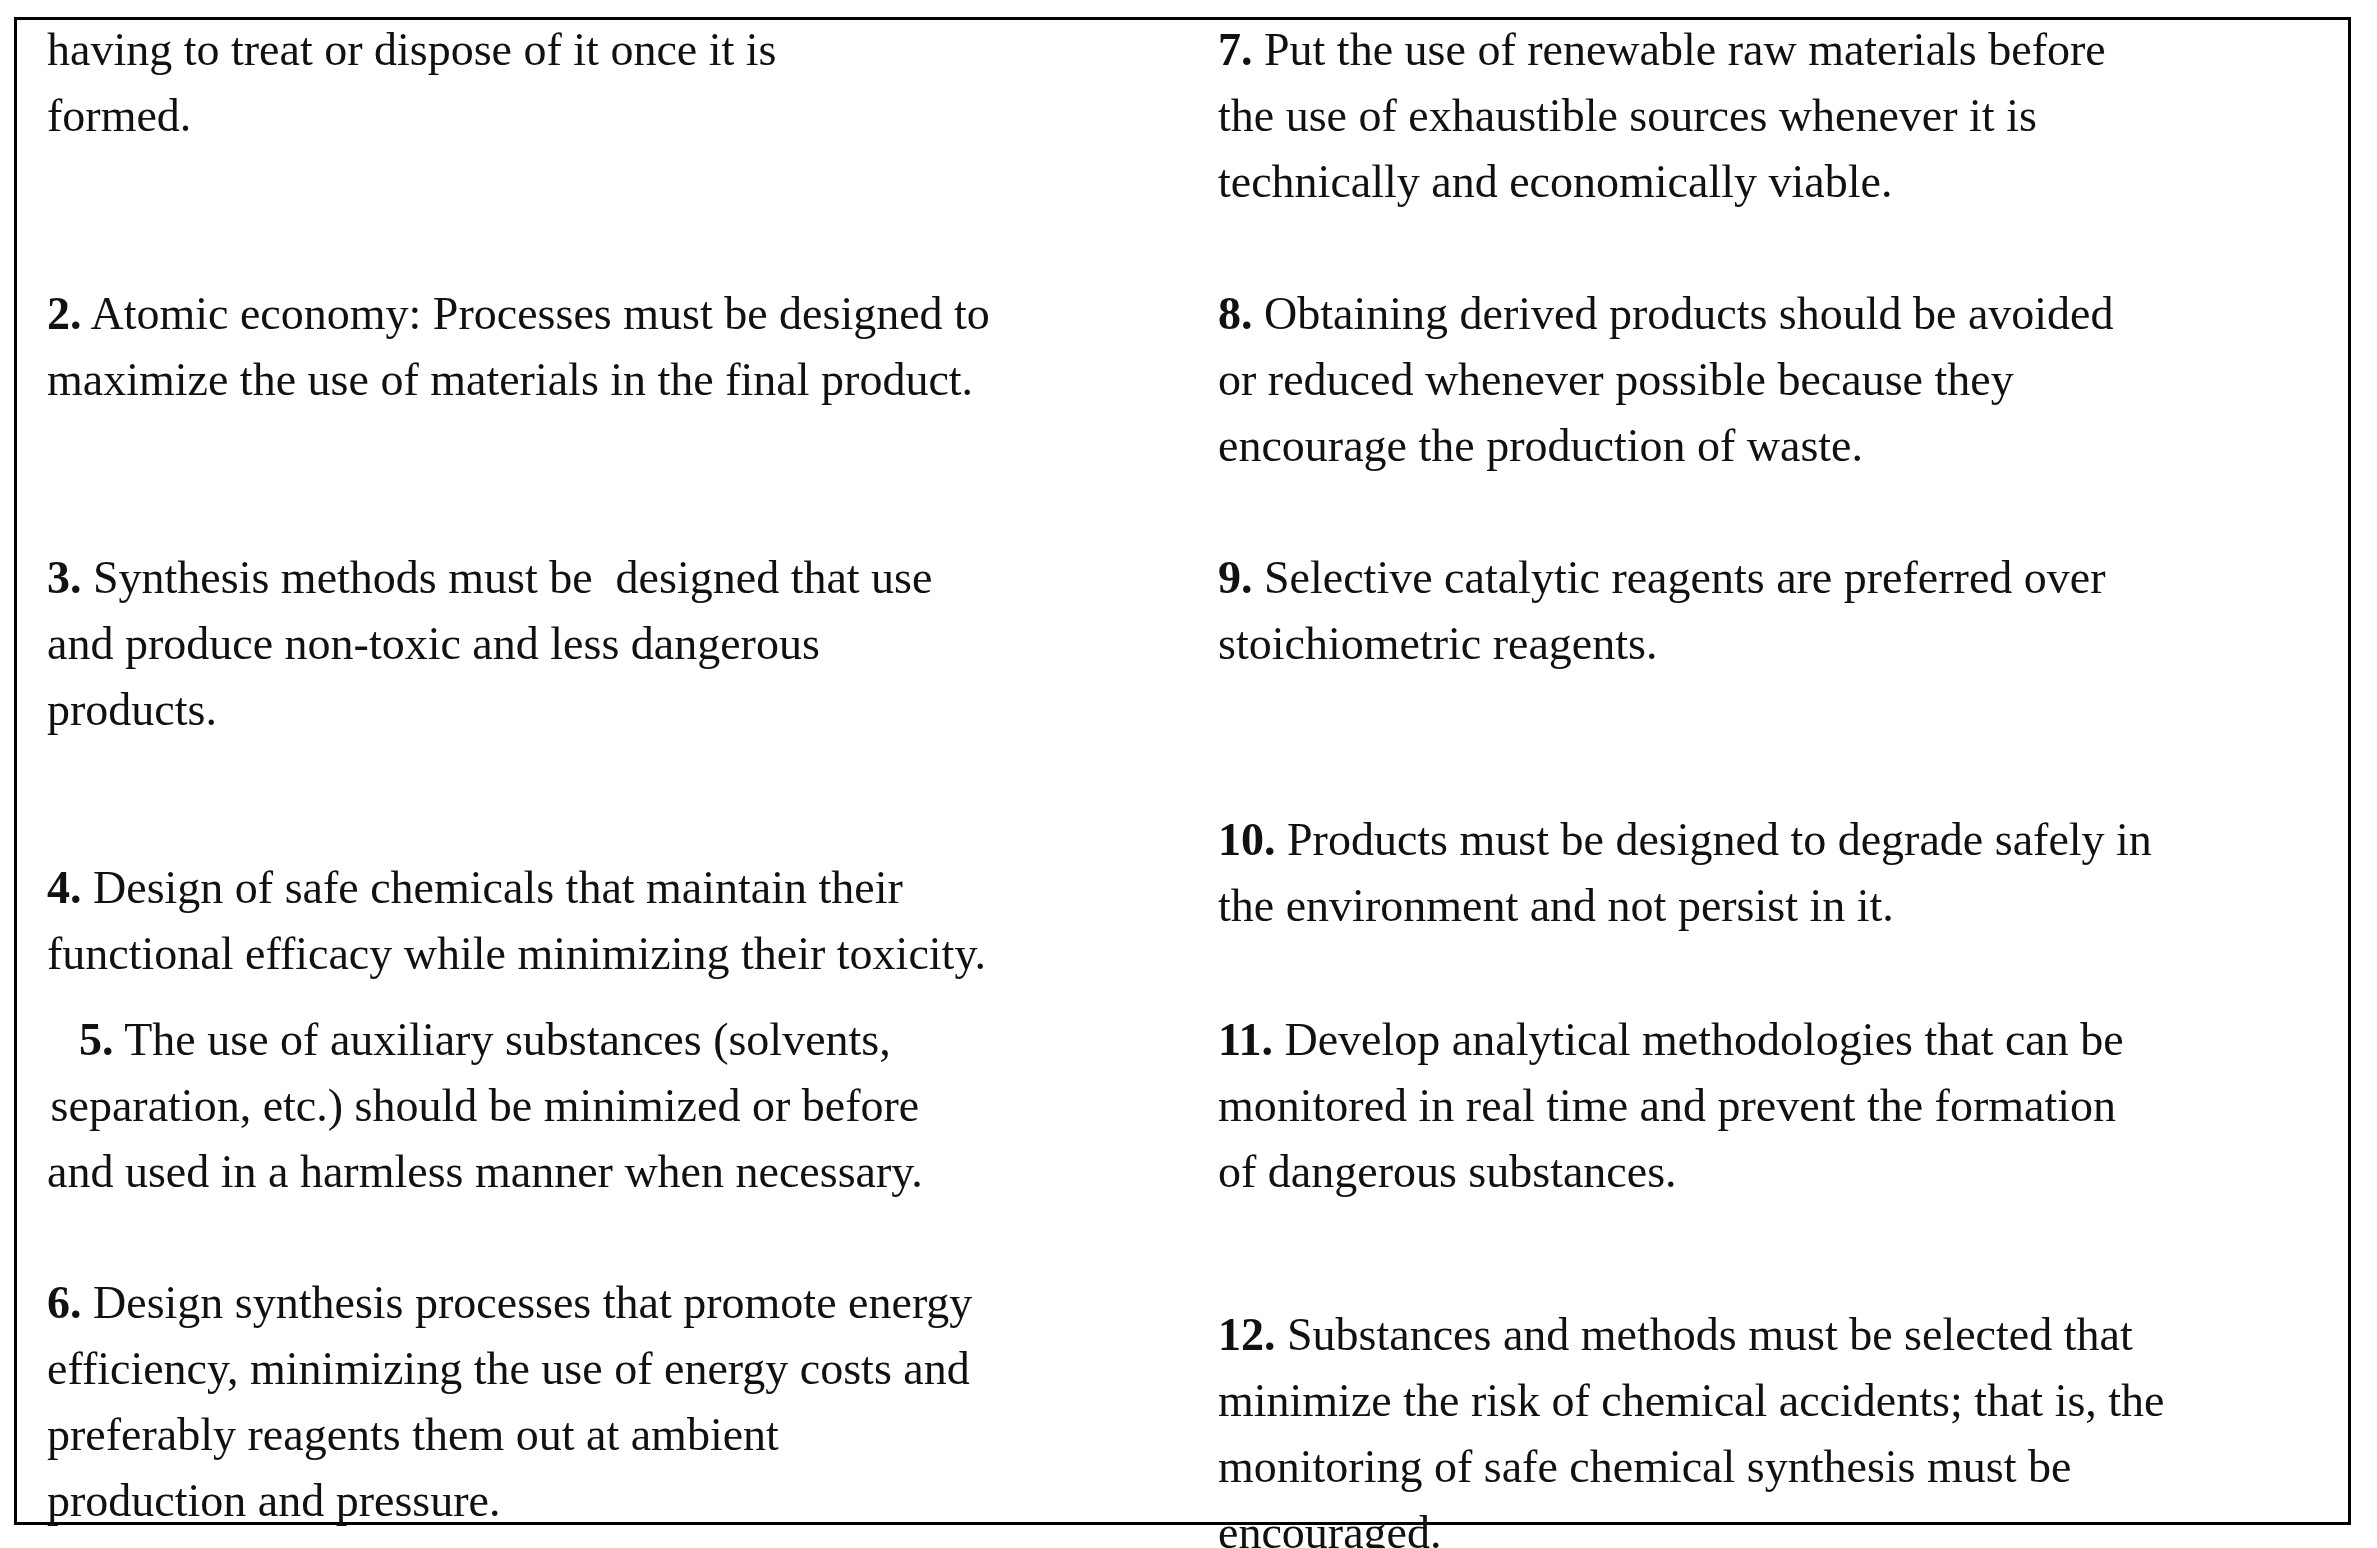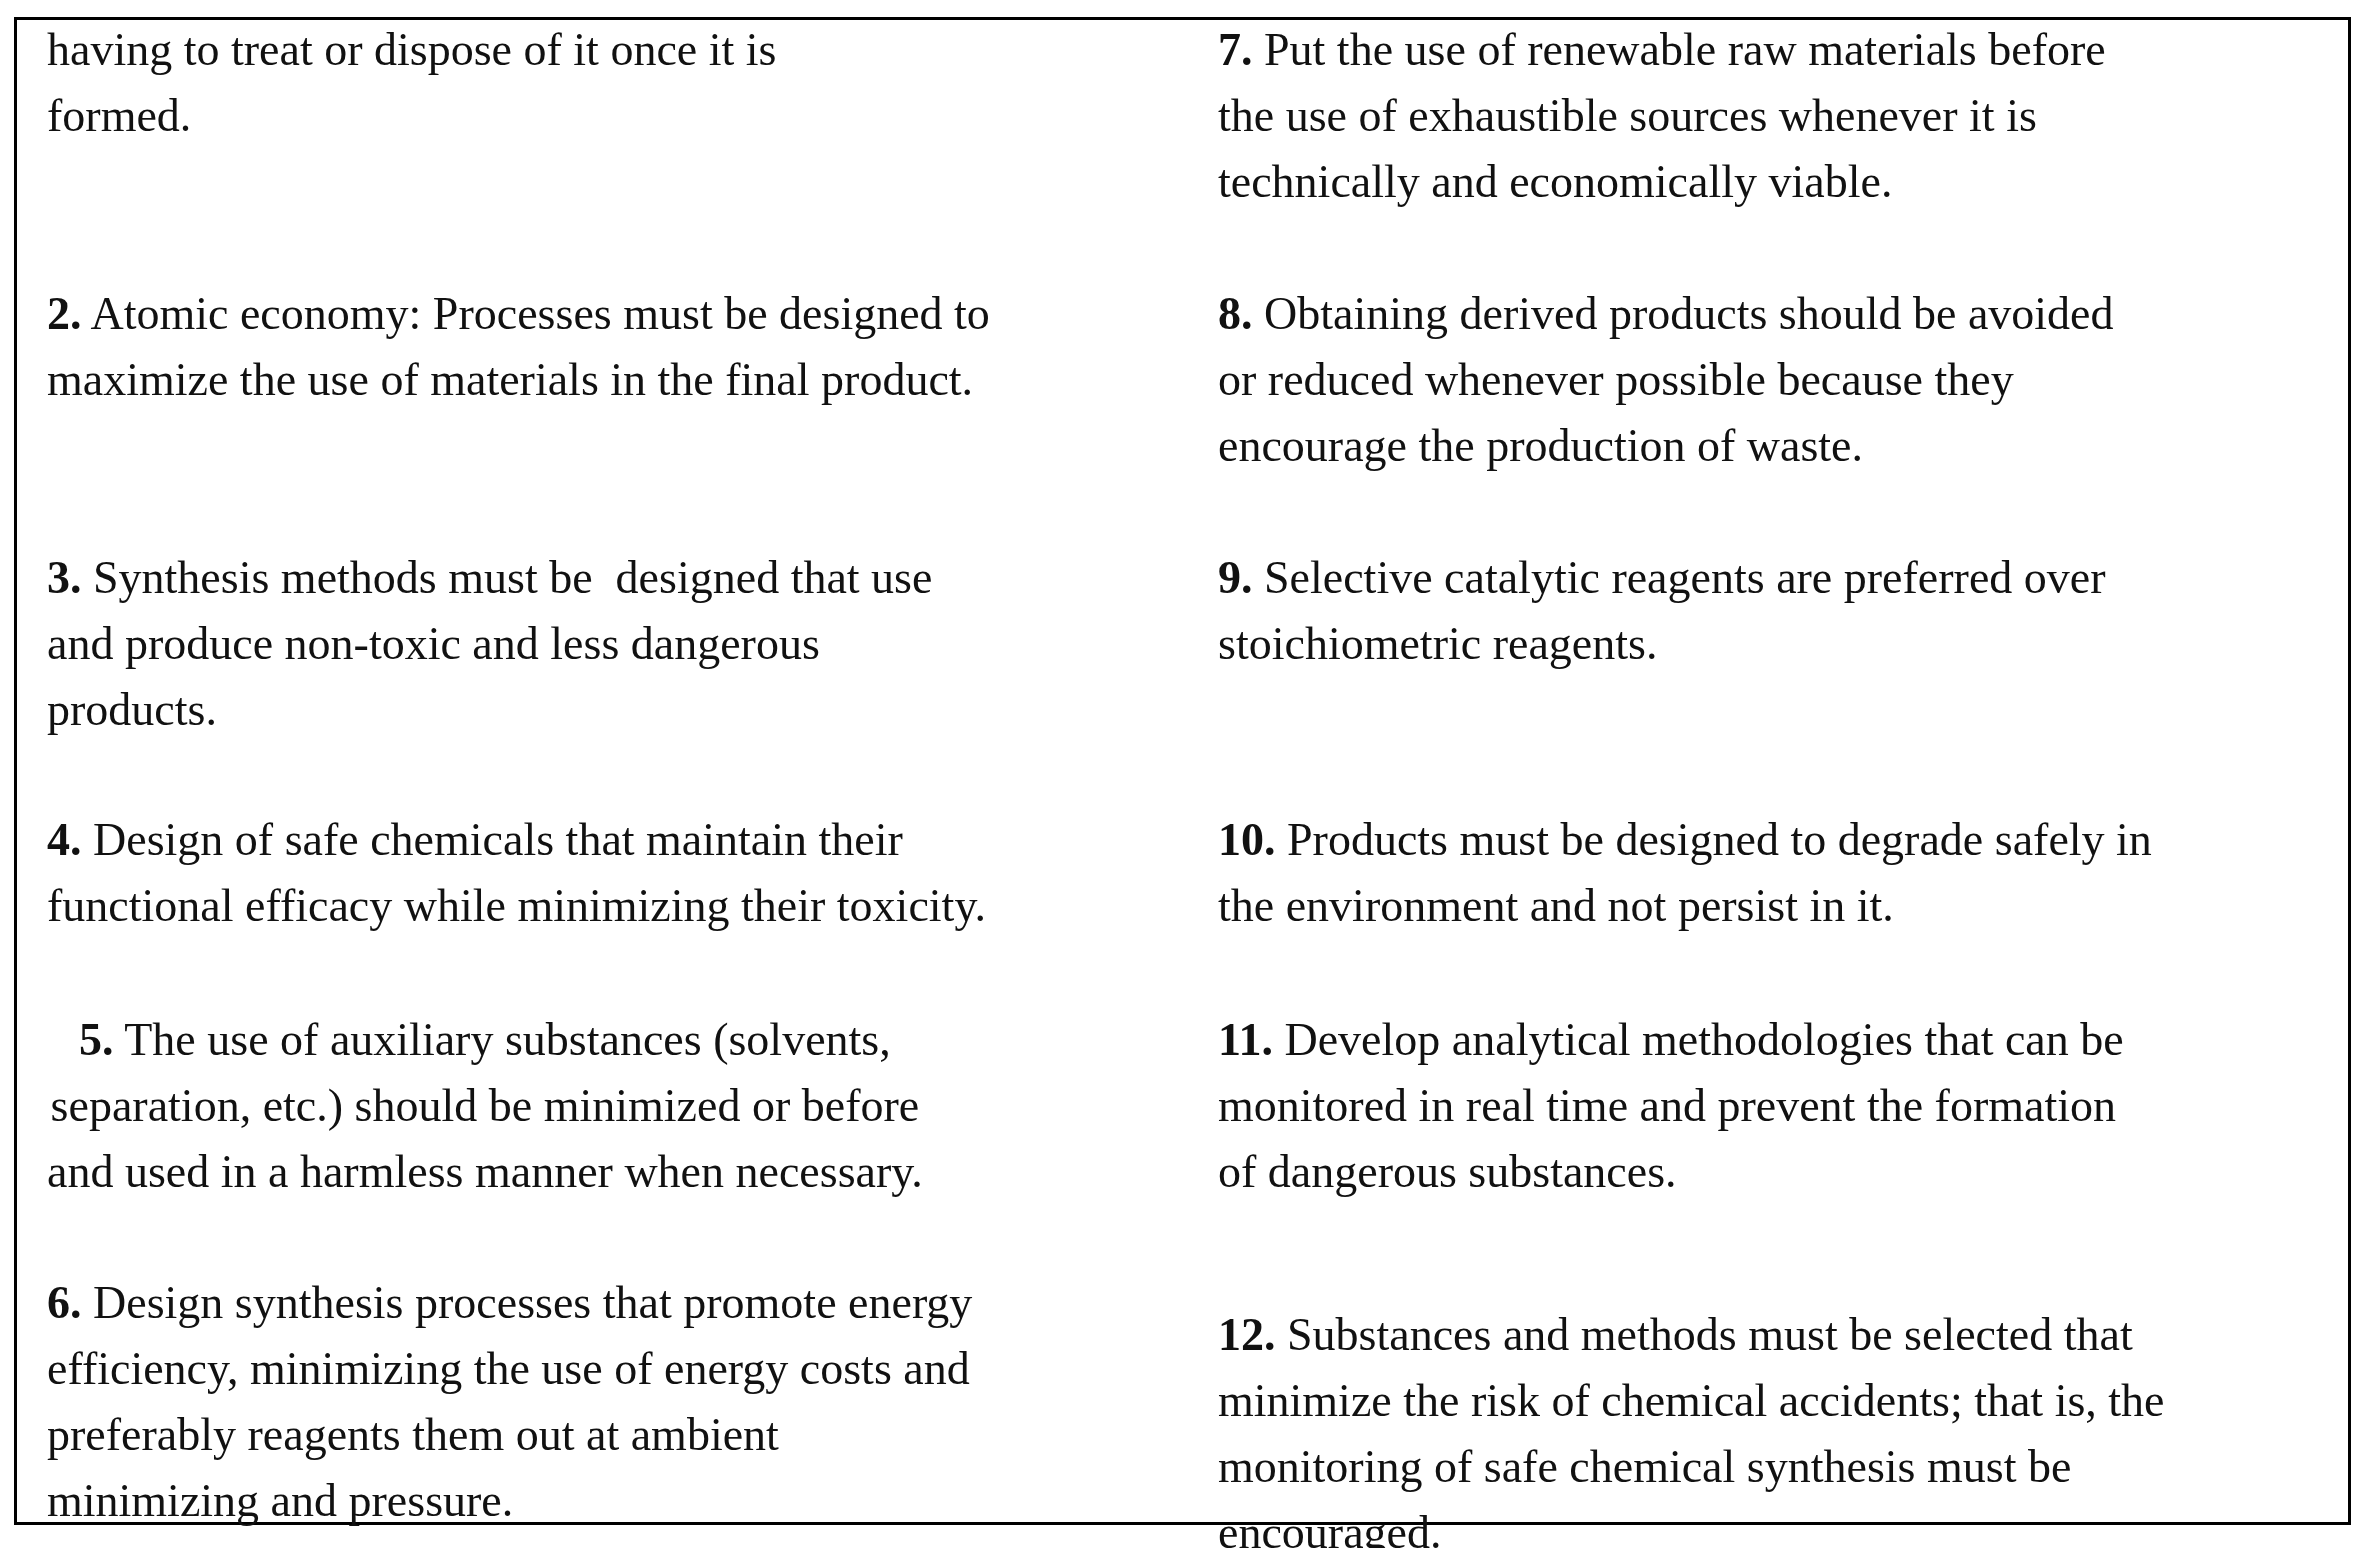--- a/index.html
+++ b/index.html
@@ -54,36 +54,36 @@
   <span class="line"><span class="num">2.</span> <span>Atomic economy: Processes must be designed to</span></span>
   <span class="line">maximize the use of materials in the final product.</span>
 </div>
 
 <div class="cell col-left" style="top:545px;">
   <span class="line"><span class="num">3.</span> <span>Synthesis methods must be  designed that use</span></span>
   <span class="line">and produce non-toxic and less dangerous</span>
   <span class="line">products.</span>
 </div>
 
-<div class="cell col-left" style="top:807px;">
+<div class="cell col-left" style="top:855px;">
   <span class="line"><span class="num">4.</span> <span>Design of safe chemicals that maintain their</span></span>
   <span class="line">functional efficacy while minimizing their toxicity.</span>
 </div>
 
 <div class="cell col-left" style="top:1007px;text-align:center;">
   <span class="line"><span class="num">5.</span> <span>The use of auxiliary substances (solvents,</span></span>
   <span class="line">separation, etc.) should be minimized or before</span>
   <span class="line">and used in a harmless manner when necessary.</span>
 </div>
 
 <div class="cell col-left" style="top:1270px;">
   <span class="line"><span class="num">6.</span> <span>Design synthesis processes that promote energy</span></span>
   <span class="line">efficiency, minimizing the use of energy costs and</span>
   <span class="line">preferably reagents them out at ambient</span>
-  <span class="line">minimizing and pressure.</span>
+  <span class="line">production and pressure.</span>
 </div>
 
 <div class="cell col-right" style="top:17px;">
   <span class="line"><span class="num">7.</span> <span>Put the use of renewable raw materials before</span></span>
   <span class="line">the use of exhaustible sources whenever it is</span>
   <span class="line">technically and economically viable.</span>
 </div>
 
 <div class="cell col-right" style="top:281px;">
   <span class="line"><span class="num">8.</span> <span>Obtaining derived products should be avoided</span></span>

